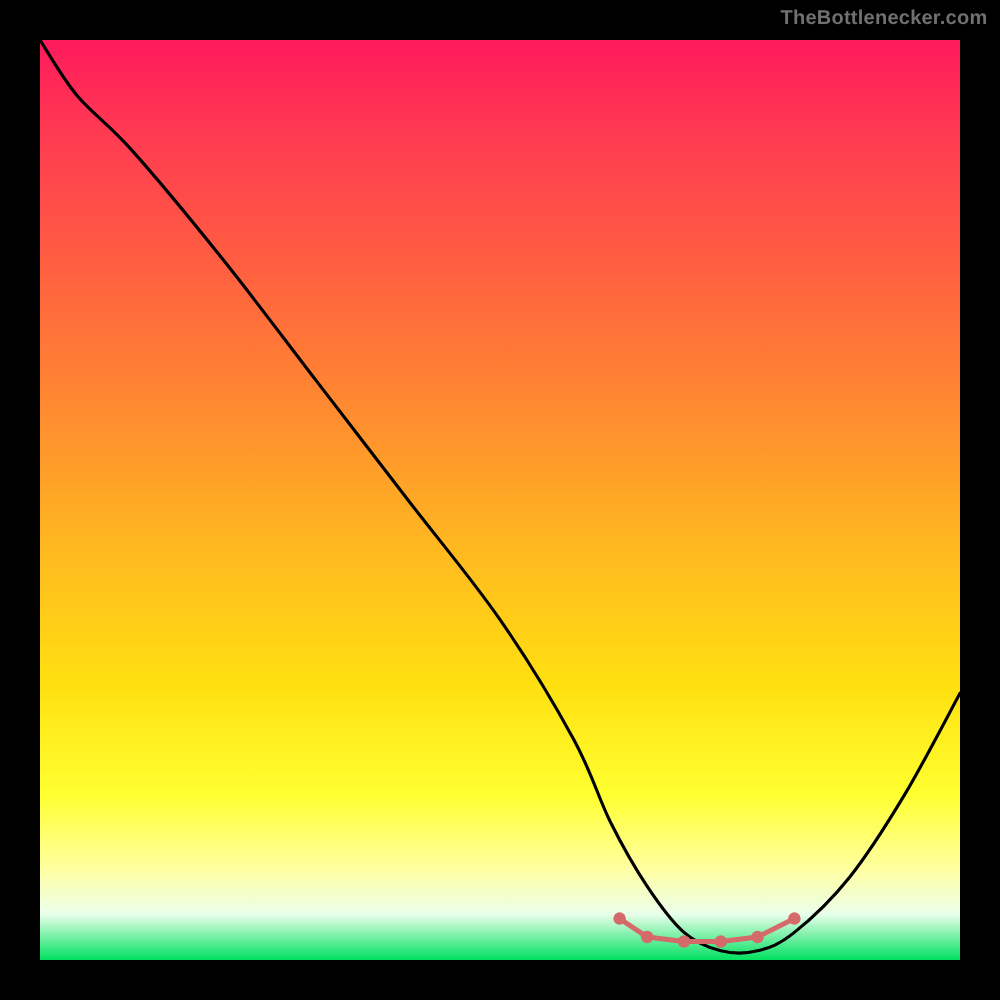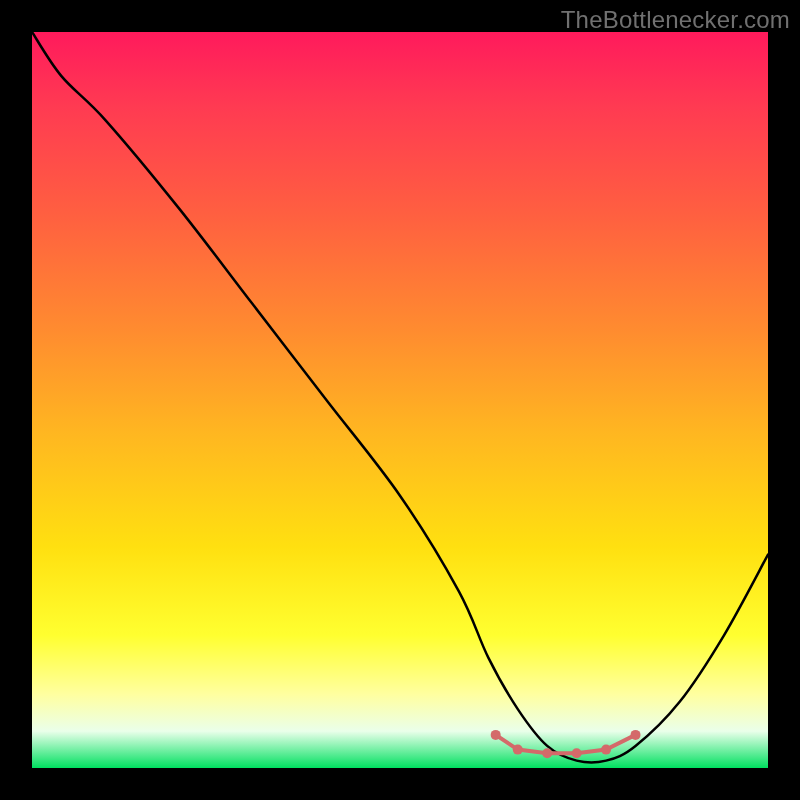--- a/index.html
+++ b/index.html
@@ -33,22 +33,22 @@
     );
   }
   .curve-layer {
     position: absolute;
     left: 0; top: 0; width: 100%; height: 100%;
   }
   .watermark {
     position: absolute;
     top: 6px; right: 10px;
     color: #707070;
-    font-size: 24px;
-    font-weight: 400;
+    font-size: 16px;
+    font-weight: 700;
     letter-spacing: 0.2px;
   }
 </style>
 </head>
 <body>
 
 <div class="frame">
   <div class="watermark">TheBottlenecker.com</div>
   <div class="plot-area">
     <div class="gradient-bg"></div>

